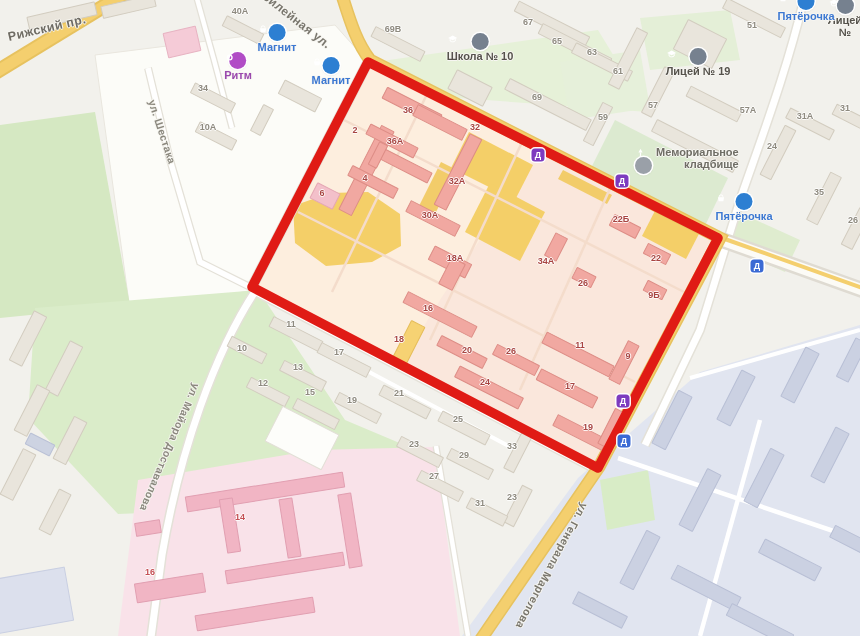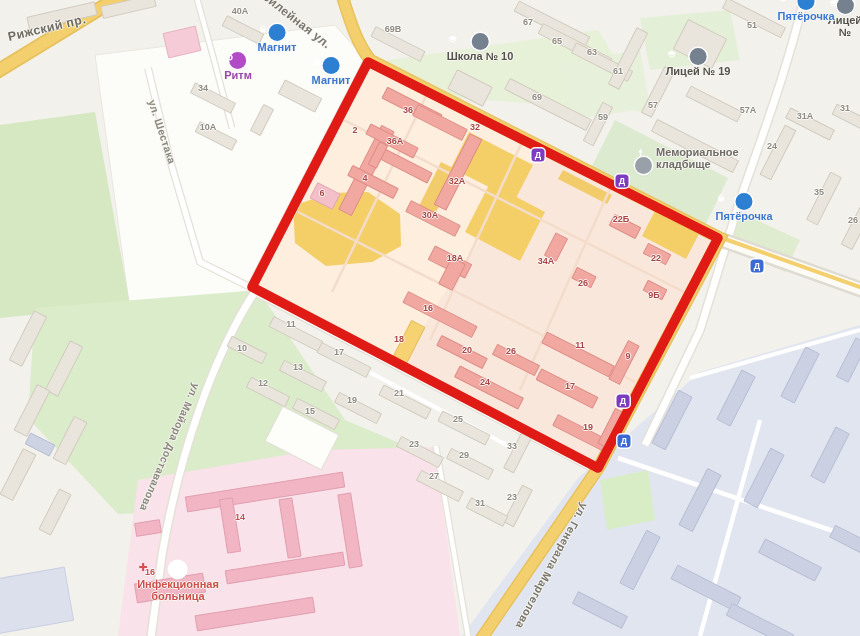--- a/index.html
+++ b/index.html
@@ -13,21 +13,21 @@
         1px 0 0 rgba(255,255,255,.85),-1px 0 0 rgba(255,255,255,.85);}
   .street{position:absolute;font-size:11px;font-weight:600;color:#85827a;white-space:nowrap;
         transform-origin:0 50%;letter-spacing:.4px;
         text-shadow:0 1px 0 #f6f5f0,0 -1px 0 #f6f5f0,1px 0 0 #f6f5f0,-1px 0 0 #f6f5f0;}
   .poi{position:absolute;display:flex;flex-direction:column;align-items:center;transform:translateX(-50%);z-index:6;}
   .poi.side{flex-direction:row;transform:none;align-items:center;}
   .poi-icon{width:17px;height:17px;border-radius:50%;flex:0 0 auto;display:flex;align-items:center;
         justify-content:center;box-shadow:0 0 0 1.5px #fff,0 1px 2px rgba(0,0,0,.25);}
   .poi-label{font-size:11px;font-weight:600;margin-top:1px;text-align:center;white-space:pre-line;line-height:1.05;
         text-shadow:0 1px 0 #f7f6f2,0 -1px 0 #f7f6f2,1px 0 0 #f7f6f2,-1px 0 0 #f7f6f2;}
-  .poi.side .poi-label{text-align:left;margin:0 0 13px 4px;}
+  .poi.side .poi-label{text-align:right;margin:0 0 13px 4px;}
   .transit{position:absolute;width:13px;height:13px;border-radius:3.5px;transform:translate(-50%,-50%);
         color:#fff;font-size:9px;font-weight:700;display:flex;align-items:center;justify-content:center;
         box-shadow:0 0 0 1.5px rgba(255,255,255,.95);z-index:7;line-height:1;}
   .red-overlay{pointer-events:none;z-index:5;}
   .top-layer{z-index:8;pointer-events:none;}
   .top-layer .poi,.top-layer .transit{pointer-events:auto;}
 </style>
 </head>
 <body>
 
@@ -241,21 +241,21 @@
       <div class="bnum" style="left: 805px; top: 116px; color: rgb(142, 138, 127);">31А</div>
       <div class="bnum" style="left: 845px; top: 108px; color: rgb(142, 138, 127);">31</div>
       <div class="bnum" style="left: 772px; top: 146px; color: rgb(142, 138, 127);">24</div>
       <div class="bnum" style="left: 819px; top: 192px; color: rgb(142, 138, 127);">35</div>
       <div class="bnum" style="left: 853px; top: 220px; color: rgb(142, 138, 127);">26</div>
       <div class="bnum" style="left: 291px; top: 324px; color: rgb(142, 138, 127);">11</div>
       <div class="bnum" style="left: 242px; top: 340px; color: rgb(142, 138, 127); margin-top: 8px;">10</div>
       <div class="bnum" style="left: 339px; top: 352px; color: rgb(142, 138, 127);">17</div>
       <div class="bnum" style="left: 298px; top: 367px; color: rgb(142, 138, 127);">13</div>
       <div class="bnum" style="left: 263px; top: 383px; color: rgb(142, 138, 127);">12</div>
-      <div class="bnum" style="left: 310px; top: 411px; color: rgb(142, 138, 127);">15</div>
+      <div class="bnum" style="left: 310px; top: 392px; color: rgb(142, 138, 127);">15</div>
       <div class="bnum" style="left: 352px; top: 400px; color: rgb(142, 138, 127);">19</div>
       <div class="bnum" style="left: 399px; top: 393px; color: rgb(142, 138, 127);">21</div>
       <div class="bnum" style="left: 458px; top: 419px; color: rgb(142, 138, 127);">25</div>
       <div class="bnum" style="left: 414px; top: 444px; color: rgb(142, 138, 127);">23</div>
       <div class="bnum" style="left: 464px; top: 455px; color: rgb(142, 138, 127);">29</div>
       <div class="bnum" style="left: 434px; top: 476px; color: rgb(142, 138, 127);">27</div>
       <div class="bnum" style="left: 512px; top: 446px; color: rgb(142, 138, 127);">33</div>
       <div class="bnum" style="left: 512px; top: 497px; color: rgb(142, 138, 127);">23</div>
       <div class="bnum" style="left: 480px; top: 503px; color: rgb(142, 138, 127);">31</div>
       <div class="bnum" style="left: 240px; top: 517px; color: rgb(196, 79, 84);">14</div>
@@ -346,28 +346,19 @@
       <div class="poi side" style="left: 635px; top: 147px;">
         <div class="poi-icon" style="background: rgb(154, 160, 168);">
           <svg viewBox="0 0 16 16" width="11" height="11">
             <path d="M8 2.5 11 8H5z" fill="#fff"></path>
             <rect x="7.1" y="8" width="1.8" height="5" fill="#fff"></rect>
           </svg>
         </div>
         <div class="poi-label" style="color: rgb(111, 109, 101);">Мемориальное
 кладбище</div>
       </div>
-      <div class="poi" style="left: 178px; top: 561px;">
-        <div class="poi-icon" style="background: rgb(255, 255, 255);">
-          <svg viewBox="0 0 16 16" width="12" height="12">
-            <path d="M6.6 2.8h2.8v3.8h3.8v2.8H9.4v3.8H6.6V9.4H2.8V6.6h3.8z" fill="#d4514e"></path>
-          </svg>
-        </div>
-        <div class="poi-label" style="color: rgb(207, 79, 74);">Инфекционная
-больница</div>
-      </div>
       <div class="transit" style="left: 538px; top: 155px; background: rgb(125, 59, 191);">Д</div>
       <div class="transit" style="left: 622px; top: 181px; background: rgb(125, 59, 191);">Д</div>
       <div class="transit" style="left: 623px; top: 401px; background: rgb(125, 59, 191);">Д</div>
       <div class="transit" style="left: 757px; top: 266px; background: rgb(59, 106, 212);">Д</div>
       <div class="transit" style="left: 624px; top: 441px; background: rgb(59, 106, 212);">Д</div>
     </div>
 </div>
 
 </body></html>

